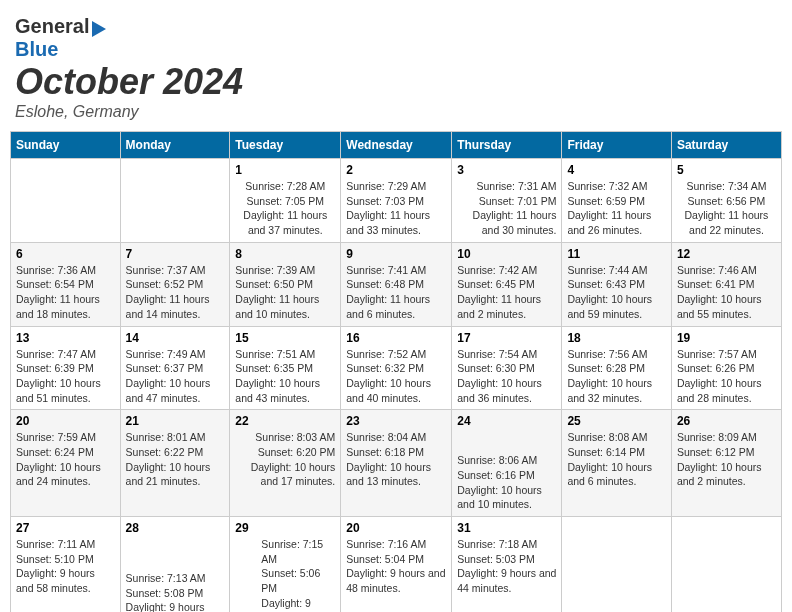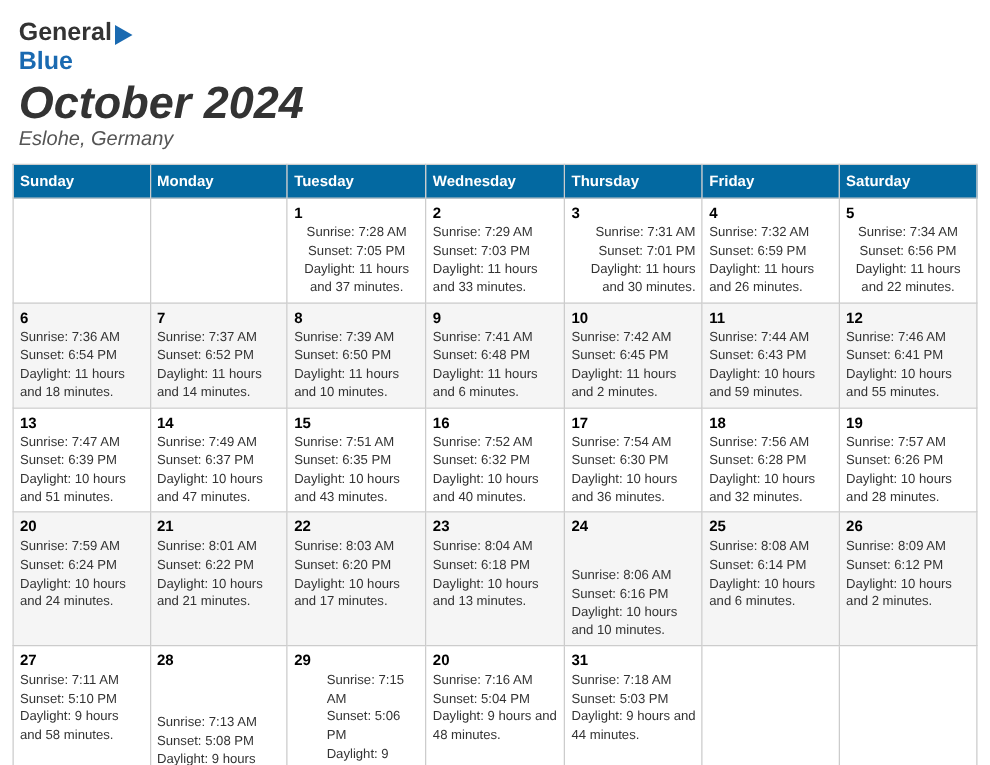--- a/index.html
+++ b/index.html
@@ -239,21 +239,21 @@
 Daylight: 10 hours and 24 minutes.</div>
         </td>
         <td>
           <span class="day-number">21</span>
           <div class="day-info" style="white-space: pre-line;">Sunrise: 8:01 AM
 Sunset: 6:22 PM
 Daylight: 10 hours and 21 minutes.</div>
         </td>
         <td>
           <span class="day-number">22</span>
-          <div class="day-info" style="white-space: pre-line;">Sunrise: 8:03 AM
+          <div class="day-info" style="white-space: pre-line; text-align: right;">Sunrise: 8:03 AM
 Sunset: 6:20 PM
 Daylight: 10 hours and 17 minutes.</div>
         </td>
         <td>
           <span class="day-number">23</span>
           <div class="day-info" style="white-space: pre-line;">Sunrise: 8:04 AM
 Sunset: 6:18 PM
 Daylight: 10 hours and 13 minutes.</div>
         </td>
         <td>

